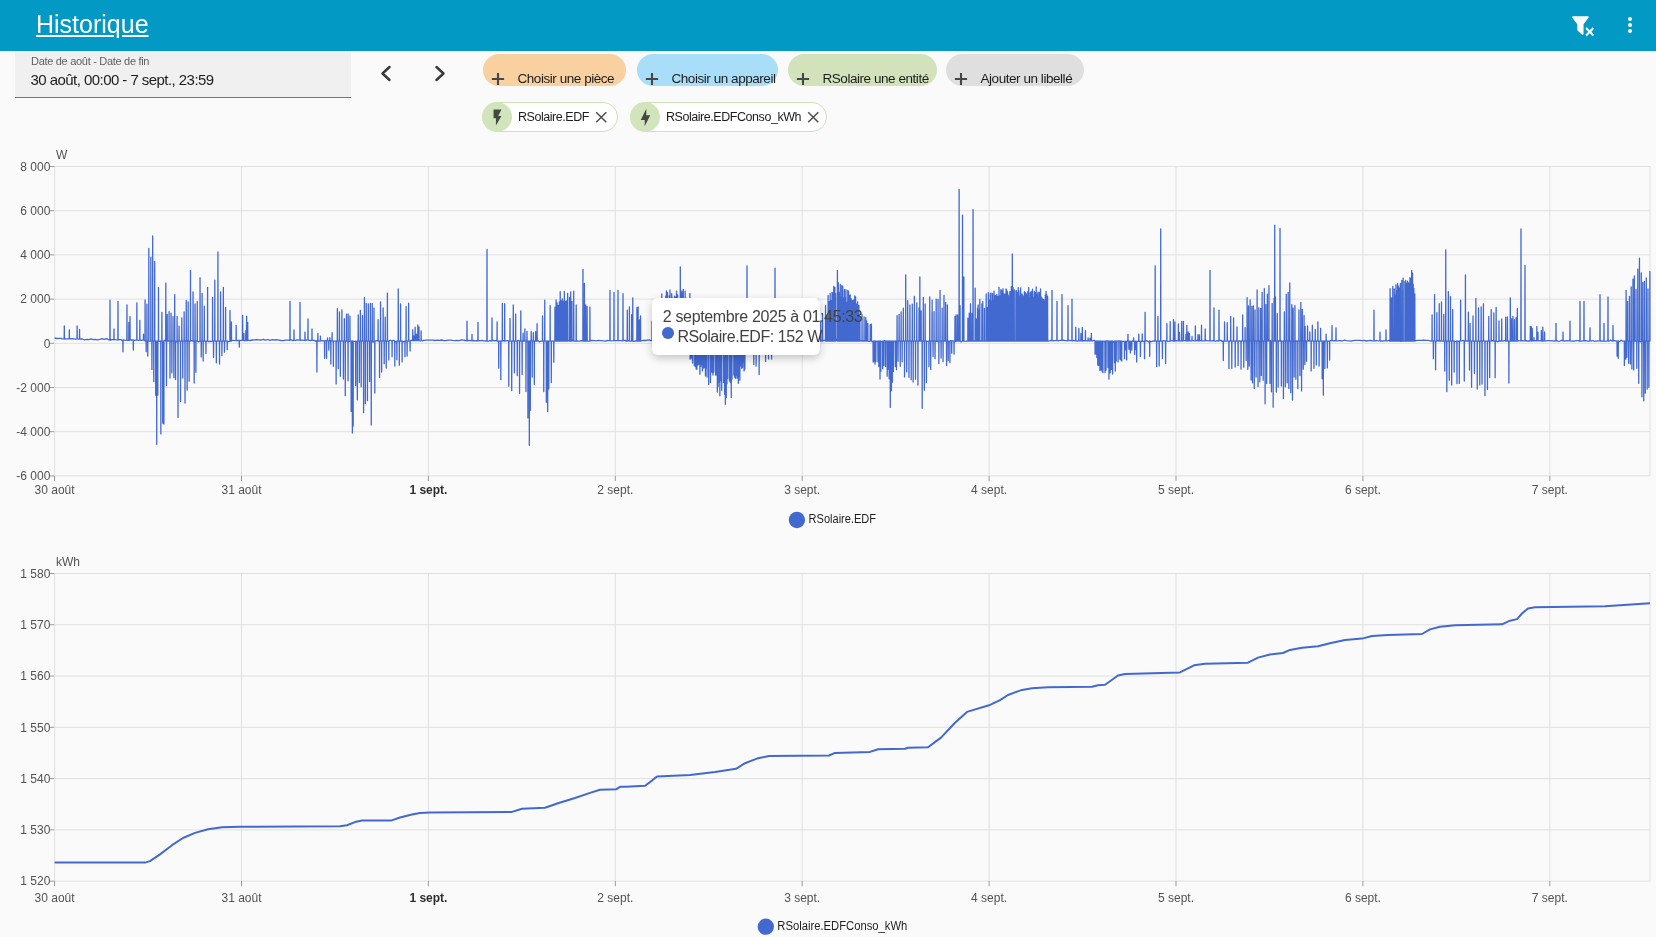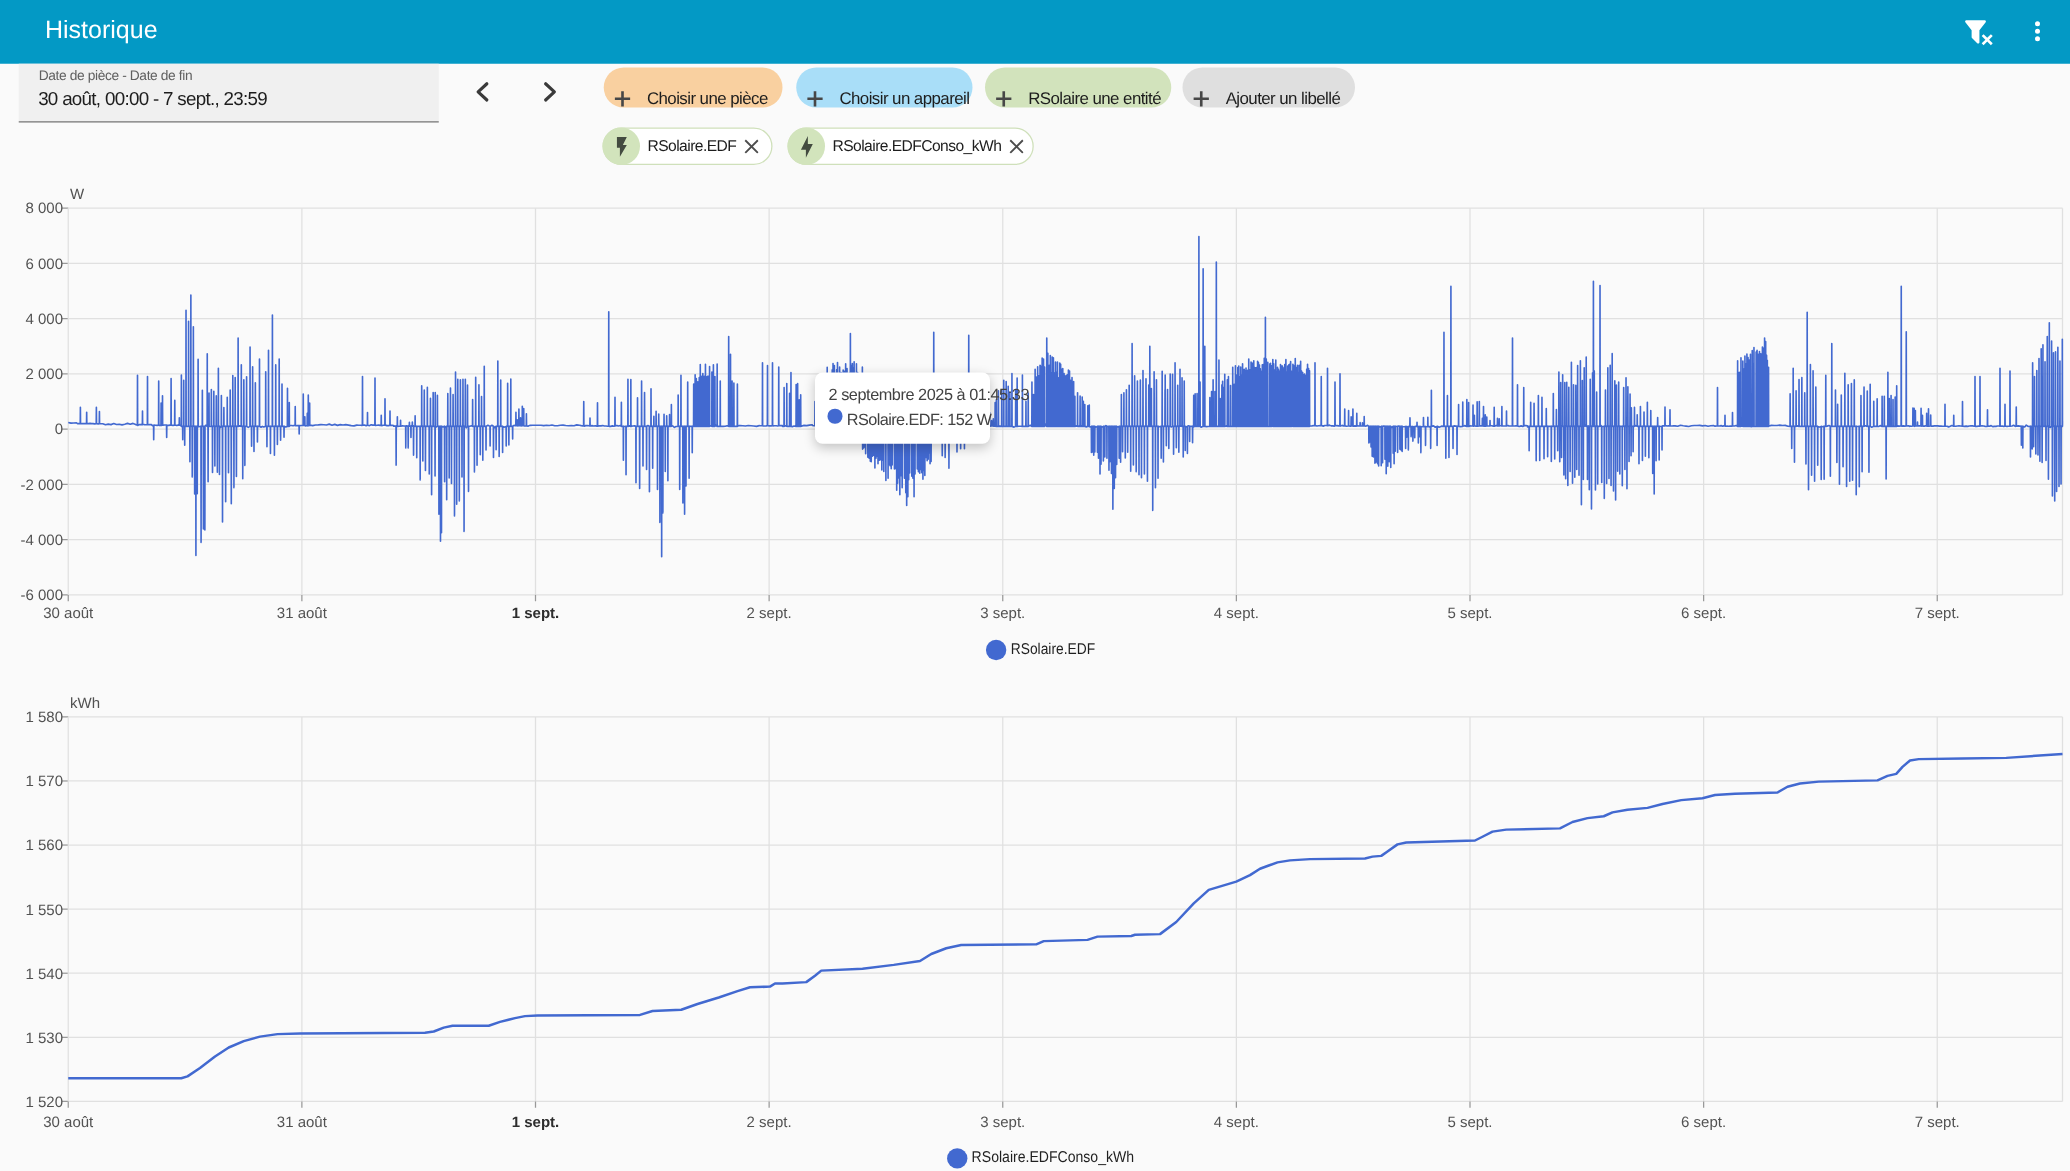--- a/index.html
+++ b/index.html
@@ -1,58 +1,58 @@
 <!DOCTYPE html>
 <html><head>
 <meta charset="utf-8">
 <style>
   * { margin: 0; padding: 0; box-sizing: border-box; }
   html, body { width: 1656px; height: 937px; background: #fafafa;
     font-family: "Liberation Sans", sans-serif; overflow: hidden; }
   .abs { position: absolute; }
   #appbar { position: absolute; left: 0; top: 0; width: 1656px; height: 51px; background: #0399c5; }
-  #title { position: absolute; left: 36px; top: 0; line-height: 48px; font-size: 20px; color: #fff; }
+  #title { position: absolute; left: 36px; top: 0; line-height: 48px; font-size: 25px; color: #fff; text-decoration: underline; }
   #datefield { position: absolute; left: 15px; top: 51px; width: 336px; height: 46.5px;
     background: #f0f0f0; border-bottom: 1px solid #767676; }
   #datefield .lbl { position: absolute; left: 16px; top: 4px; font-size: 11px; letter-spacing: -0.3px; color: #606060; }
   #datefield .val { position: absolute; left: 15.5px; top: 20px; font-size: 15px; letter-spacing: -0.55px; color: #1d1d1d; white-space: nowrap; }
   .chip { position: absolute; top: 54px; height: 31.8px; border-radius: 16px;
     display: flex; align-items: flex-end; font-size: 13.5px; letter-spacing: -0.45px; color: #1d1d1d; white-space: nowrap; }
   .chip svg { margin: 0 0 0 7.5px; flex: none; }
   .chip span { margin-left: 13px; }
   .echip { position: absolute; top: 102px; height: 30px; border-radius: 15px; background: #fff;
     border: 1px solid #cfe0ba; display: flex; align-items: center; font-size: 12.5px;
     letter-spacing: -0.45px; color: #1d1d1d; white-space: nowrap; }
   .echip .avatar { width: 30px; height: 30px; margin-left: -1px; flex: none; border-radius: 50%;
     background: #d2e4bc; display: flex; align-items: center; justify-content: center; }
   .echip .name { margin-left: 6px; }
   .echip .x { margin-left: 5.5px; flex: none; }
-  .tooltip { position: absolute; left: 652px; top: 297.5px; width: 140px; height: 57px;
+  .tooltip { position: absolute; left: 652px; top: 297.5px; width: 168px; height: 57px;
     background: #fff; border-radius: 6px; box-shadow: 0 3px 9px rgba(0,0,0,0.22);
-    font-size: 13px; color: #424242; }
+    font-size: 16px; color: #424242; }
   .tooltip .l1 { position: absolute; left: 10.8px; top: 10px; letter-spacing: -0.35px; white-space: nowrap; }
   .tooltip .l2 { position: absolute; left: 25.4px; top: 30px; letter-spacing: -0.45px; white-space: nowrap; }
   .tooltip .dot { position: absolute; left: 10.4px; top: 29.9px; width: 11.6px; height: 11.6px;
     border-radius: 50%; background: #4269d0; }
   svg text { font-family: "Liberation Sans", sans-serif; }
 </style>
 </head>
 <body>
 <div id="appbar">
   <div id="title">Historique</div>
   <svg class="abs" style="left:1570px;top:12.8px" width="25" height="25" viewBox="0 0 24 24" fill="#fff">
     <path d="M14.73,20.83L17.58,18L14.73,15.17L16.15,13.76L19,16.57L21.8,13.76L23.22,15.17L20.41,18L23.22,20.83L21.8,22.24L19,19.41L16.15,22.24L14.73,20.83M13,19.88C13.04,20.18 12.94,20.5 12.71,20.71C12.32,21.1 11.69,21.1 11.3,20.71L7.29,16.7C7.06,16.47 6.96,16.16 7,15.87V10.75L2.21,4.62C1.87,4.19 1.95,3.56 2.38,3.22C2.57,3.08 2.78,3 3,3V3H17V3C17.22,3 17.43,3.08 17.62,3.22C18.05,3.56 18.13,4.19 17.79,4.62L13,10.75V19.88Z"></path>
   </svg>
   <svg class="abs" style="left:1618px;top:13px" width="24" height="24" viewBox="0 0 24 24" fill="#fff">
     <path d="M12,16A2,2 0 0,1 14,18A2,2 0 0,1 12,20A2,2 0 0,1 10,18A2,2 0 0,1 12,16M12,10A2,2 0 0,1 14,12A2,2 0 0,1 12,14A2,2 0 0,1 10,12A2,2 0 0,1 12,10M12,4A2,2 0 0,1 14,6A2,2 0 0,1 12,8A2,2 0 0,1 10,6A2,2 0 0,1 12,4Z"></path>
   </svg>
 </div>
 
 <div id="datefield">
-  <div class="lbl">Date de pièce - Date de fin</div>
+  <div class="lbl">Date de août - Date de fin</div>
   <div class="val">30 août, 00:00 - 7 sept., 23:59</div>
 </div>
 
 <svg class="abs" style="left:378px;top:65px" width="16" height="17" viewBox="0 0 16 17">
   <path d="M11.5 2 L4.5 8.5 L11.5 15" stroke="#3a3a3a" stroke-width="2.5" fill="none" stroke-linecap="round" stroke-linejoin="round"></path>
 </svg>
 <svg class="abs" style="left:432px;top:65px" width="16" height="17" viewBox="0 0 16 17">
   <path d="M4.5 2 L11.5 8.5 L4.5 15" stroke="#3a3a3a" stroke-width="2.5" fill="none" stroke-linecap="round" stroke-linejoin="round"></path>
 </svg>
 

